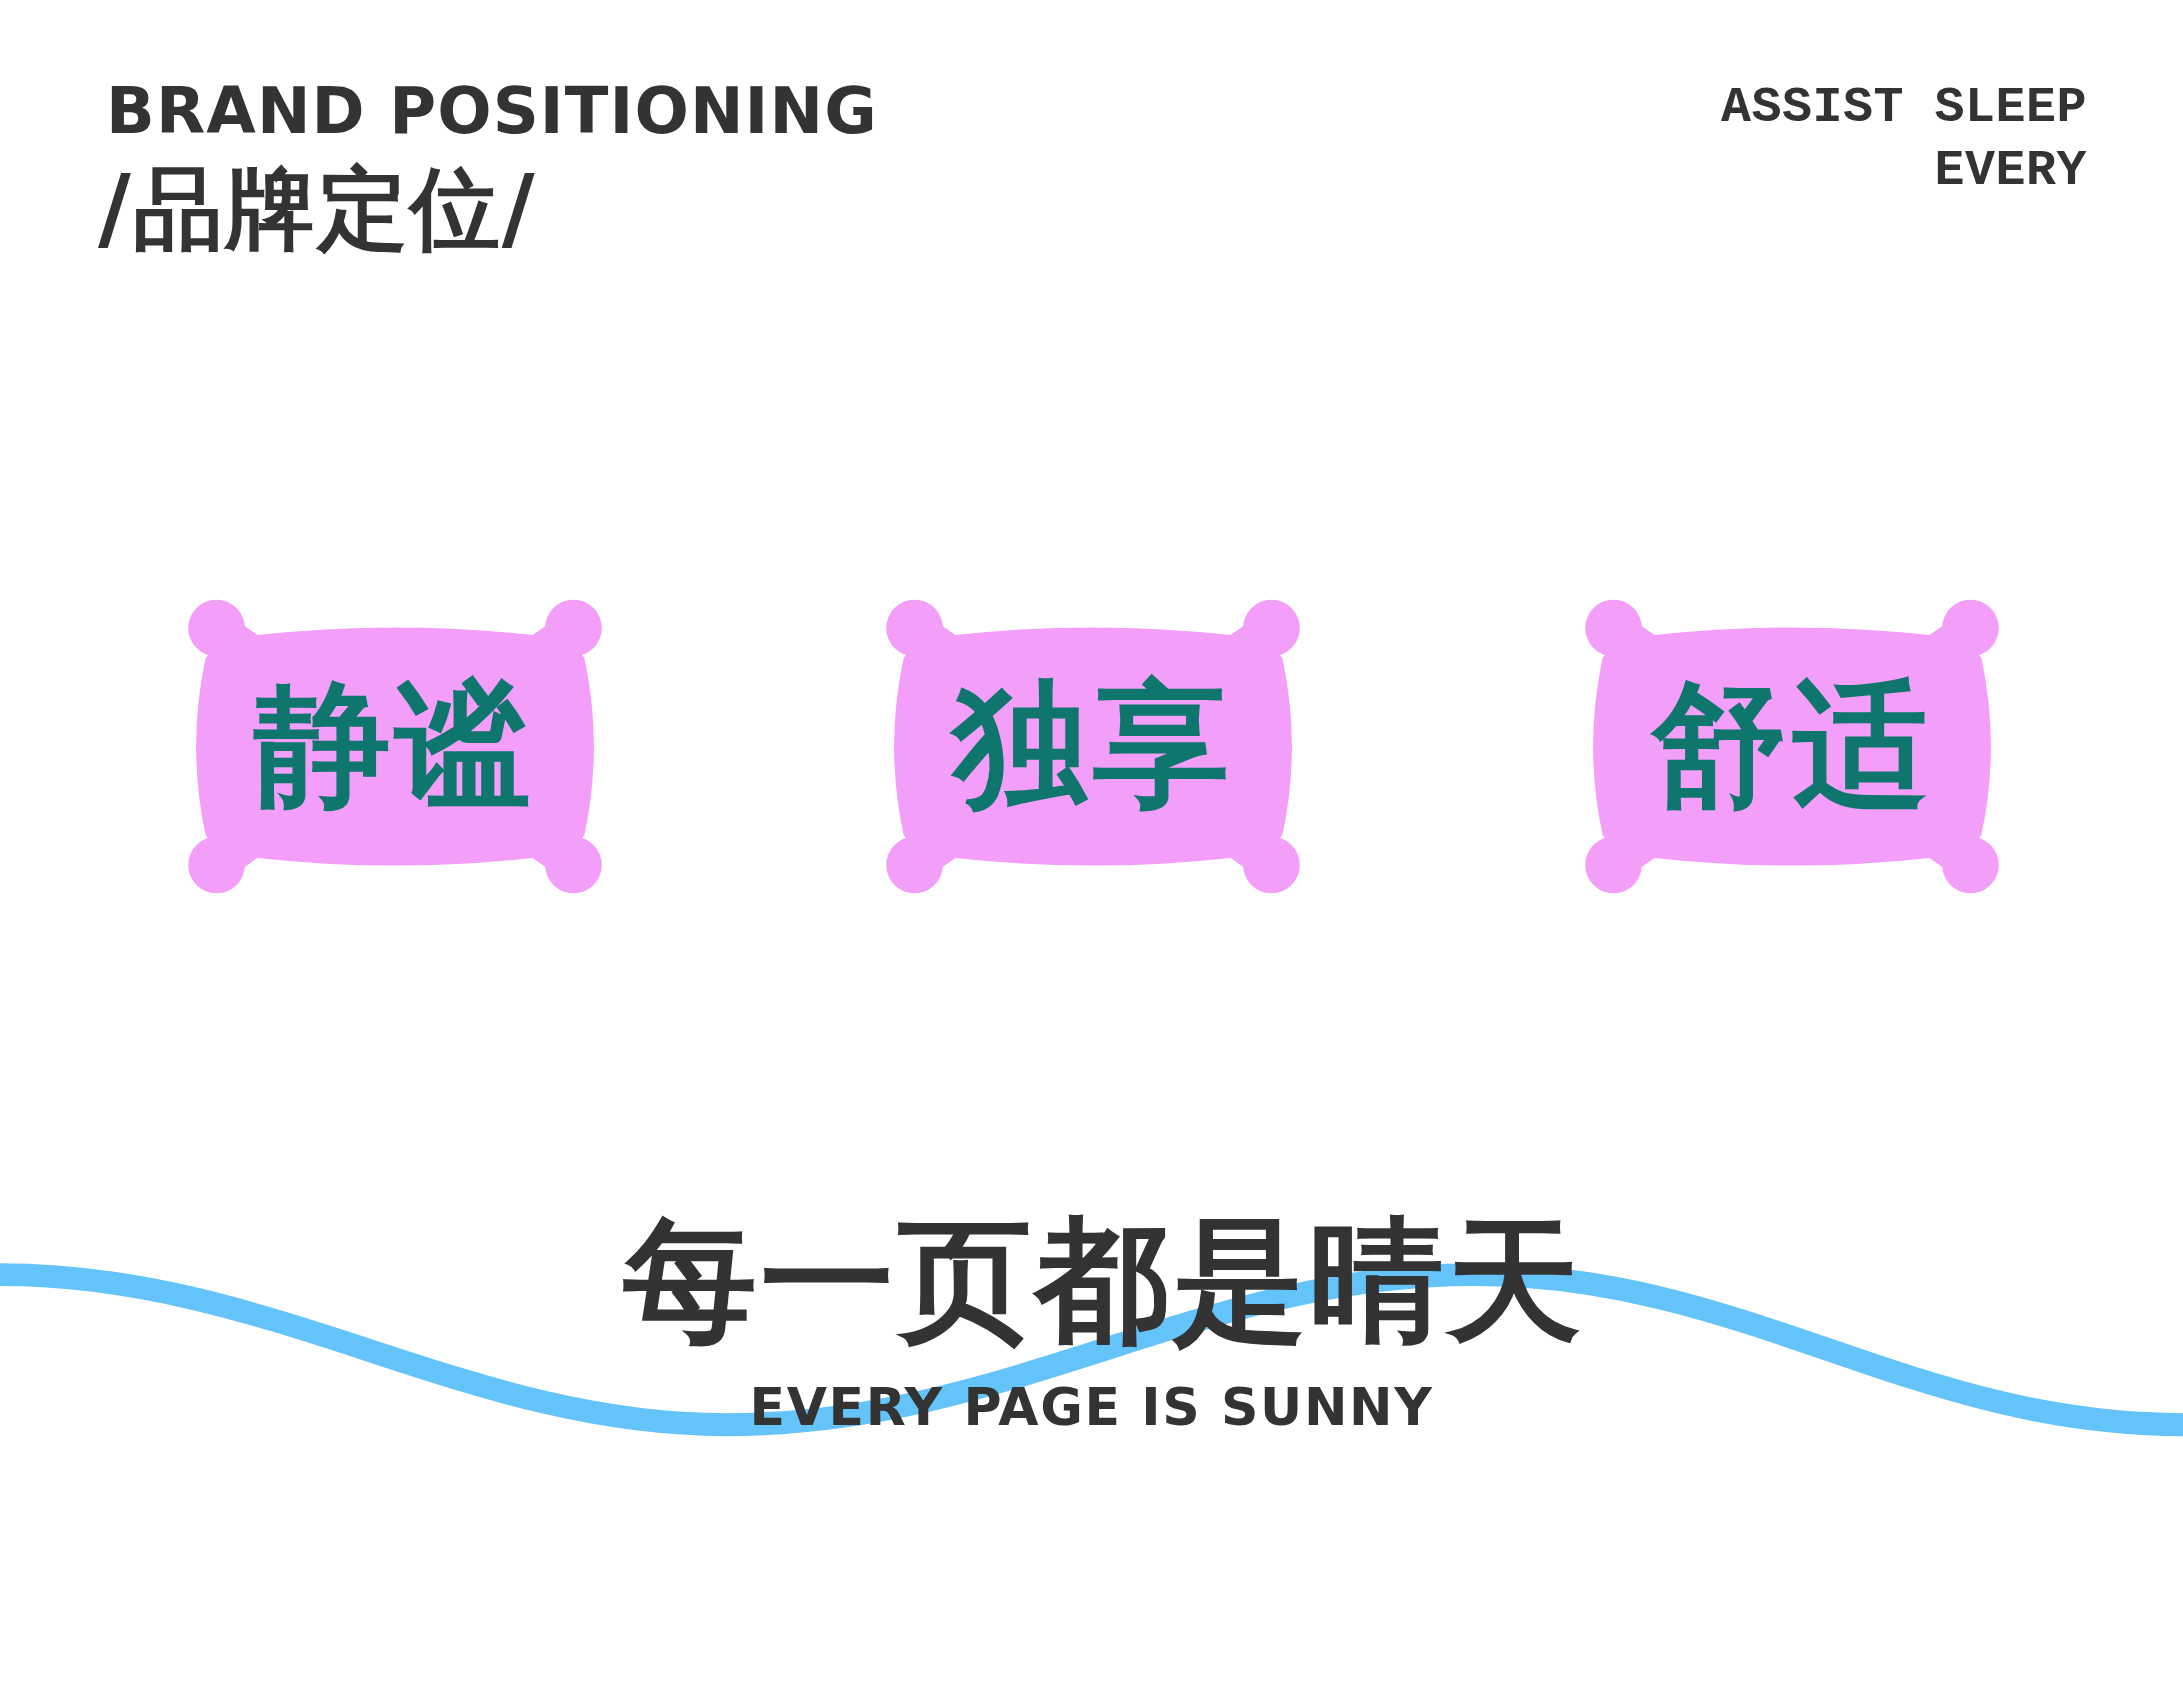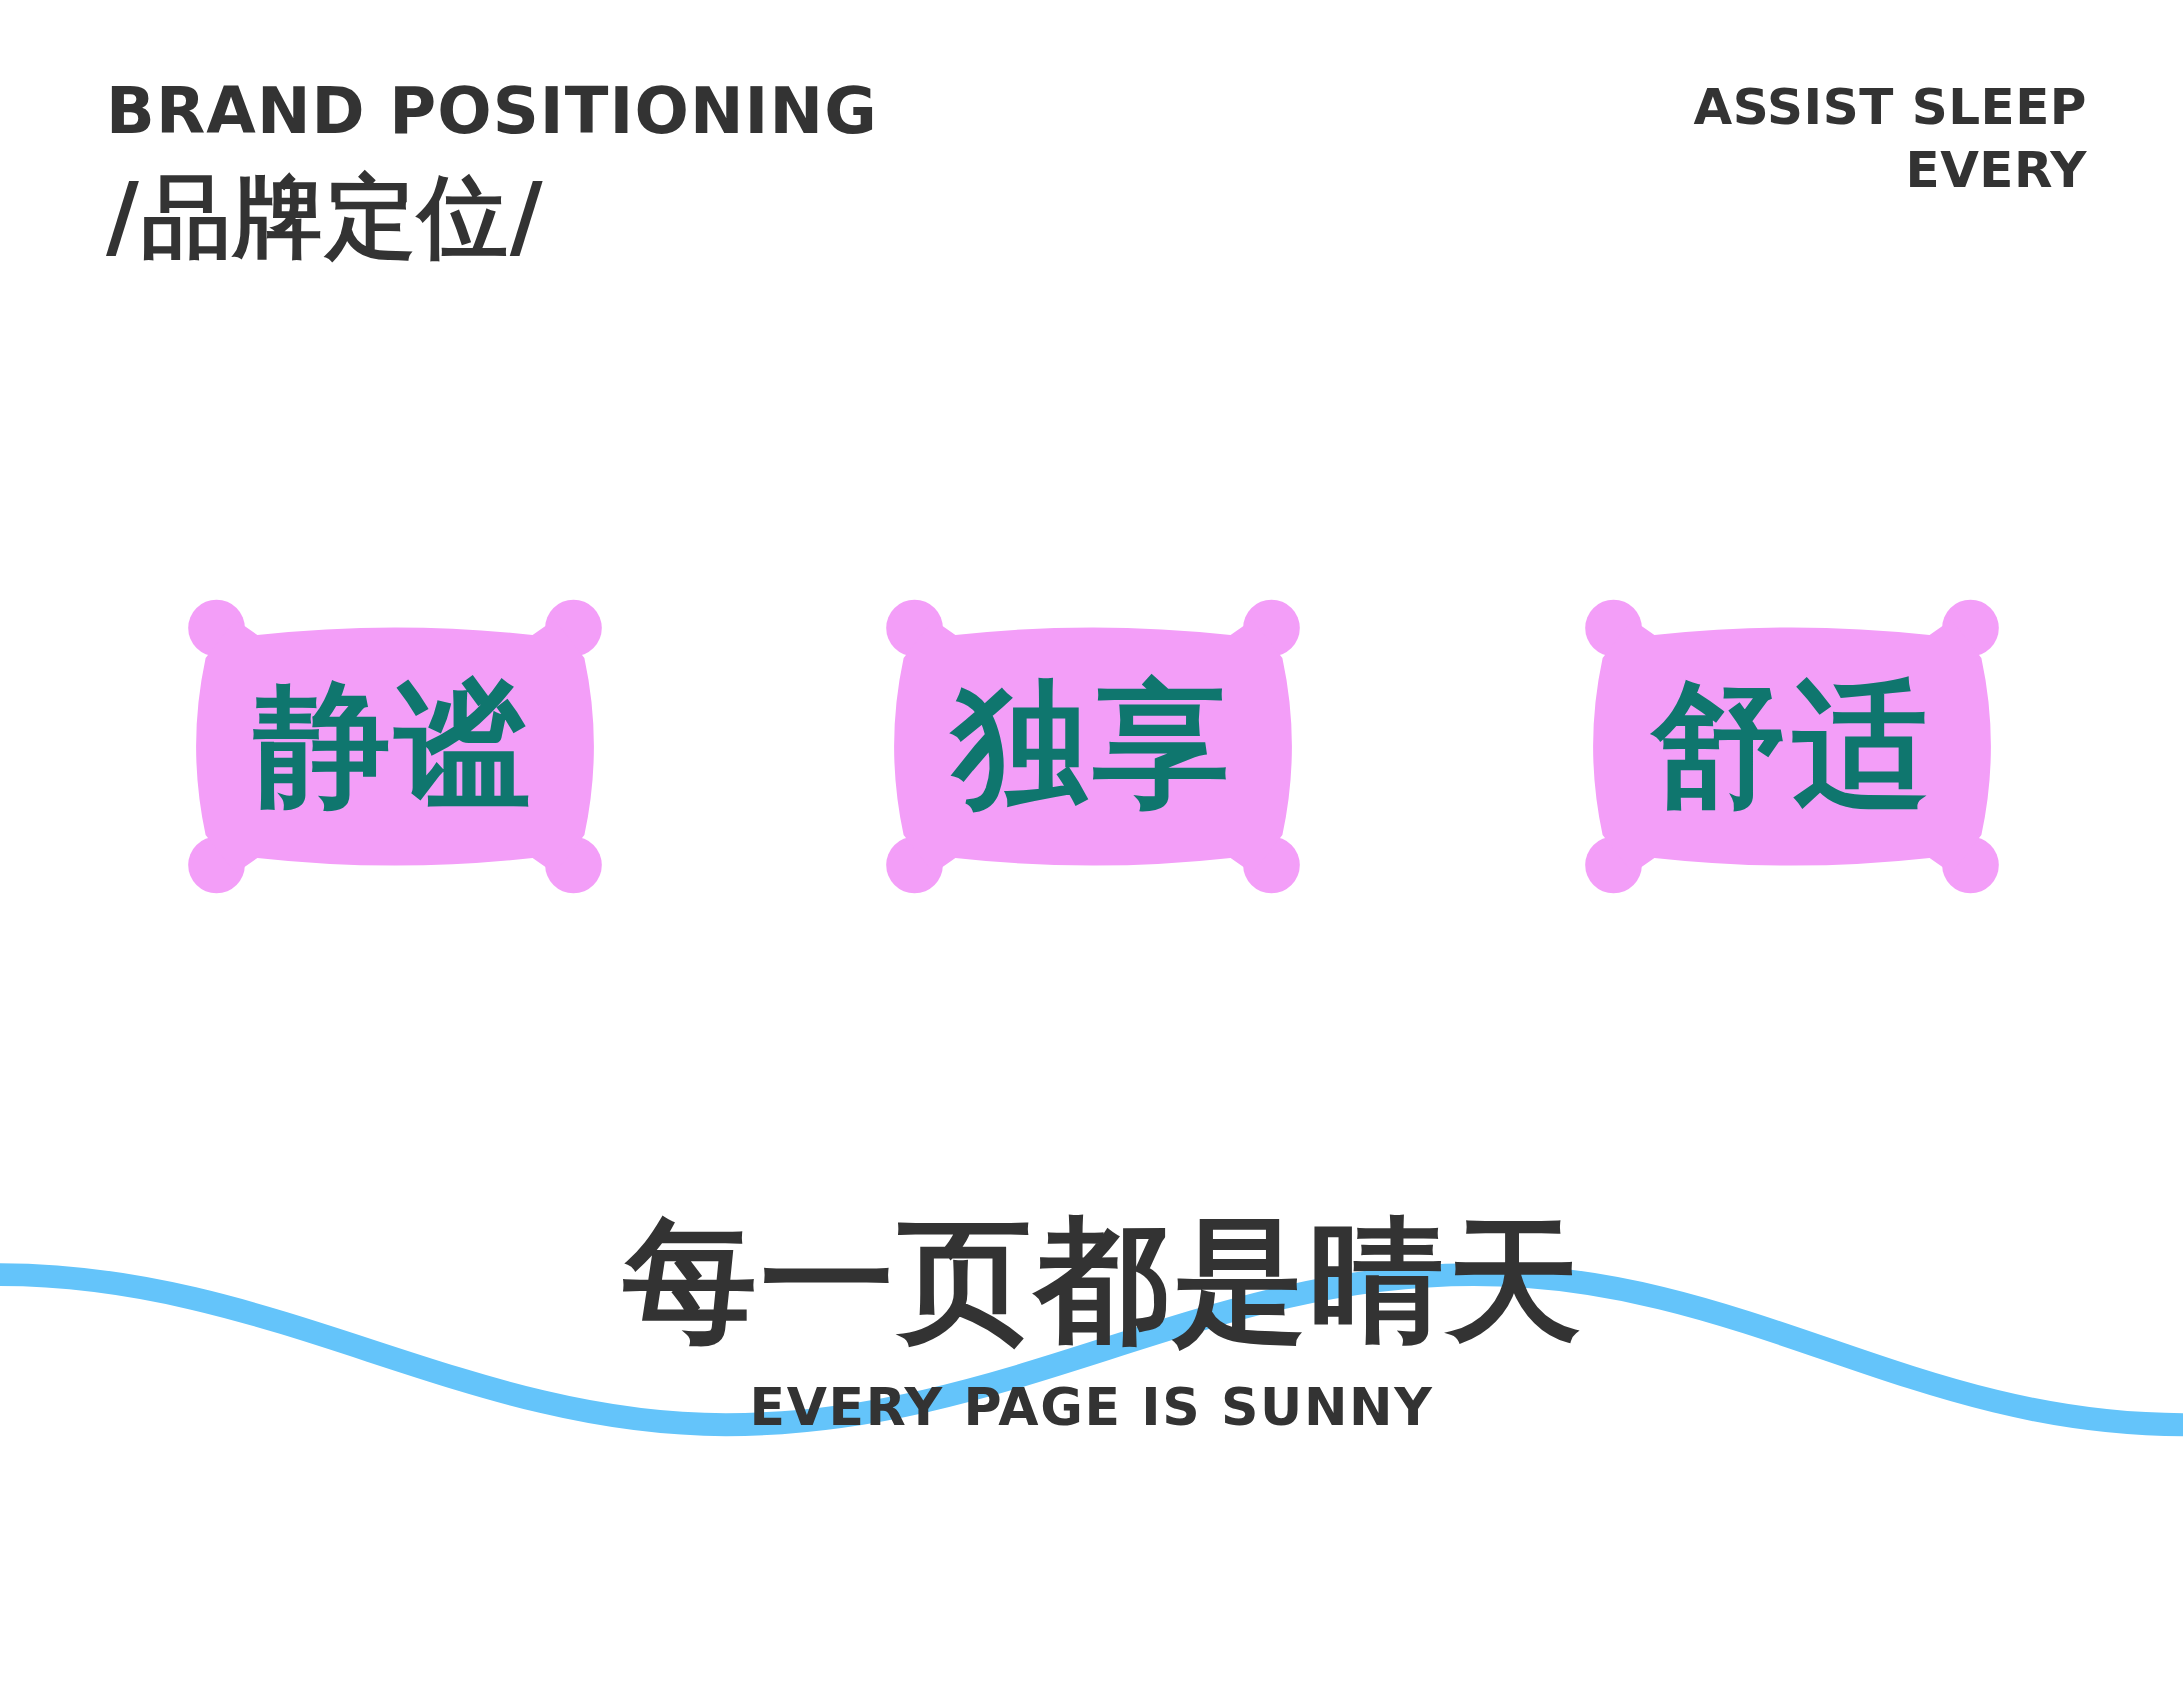--- a/index.html
+++ b/index.html
@@ -1,24 +1,24 @@
 <!DOCTYPE html>
 <html style="font-size:8.7px"><head>
 <meta charset="utf-8">
 <style>
   html, body { margin: 0; padding: 0; background: #ffffff; }
   body { width: 2183px; height: 1706px; position: relative; overflow: hidden;
          font-family: "DejaVu Sans", "Liberation Sans", sans-serif; color: #333333; }
   .title-en { position: absolute; left: 98px; top: 71px; font-size: 64px; font-weight: 700;
               letter-spacing: 1.1px; line-height: 1; margin: 8px; }
   .title-cn { position: absolute; left: 98px; top: 164px; font-size: 90px; font-weight: 700;
-              line-height: 1; margin: 8px; letter-spacing: 2.2px; }
+              line-height: 1; margin: 0; letter-spacing: 2.2px; }
   .brand-tag { position: absolute; right: 96px; top: 76px; text-align: right;
                font-size: 50px; font-weight: 700; line-height: 63px; letter-spacing: 0.5px; }
-  .brand-tag div { white-space: nowrap; }
+  .brand-tag div { white-space: nowrap; font-family: Liberation Mono, monospace; }
   .wave { position: absolute; left: 0; top: 0; width: 2183px; height: 1706px; }
   .pillow { position: absolute; top: 598px; width: 418px; height: 297px; }
   .pillow svg { position: absolute; left: 0; top: 0; width: 418px; height: 297px; }
   .pillow-label { position: absolute; left: 0; right: 0; top: 0; bottom: 0;
                   display: flex; align-items: center; justify-content: center;
                   color: #0f766e; font-size: 136px; font-weight: 700; letter-spacing: 4.4px; }
   .slogan-cn { position: absolute; left: 0; width: 2183px; top: 1214px; text-align: center;
                font-size: 134px; font-weight: 700; line-height: 1; letter-spacing: 3.3px; margin: 0; padding-left: 12px; }
   .slogan-en { position: absolute; left: 0; width: 2183px; top: 1381px; text-align: center;
                font-size: 52px; font-weight: 700; line-height: 1; letter-spacing: 1.6px; margin: 0; }

